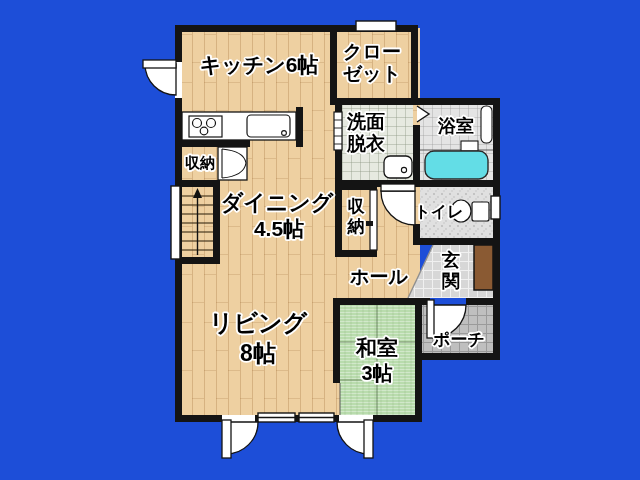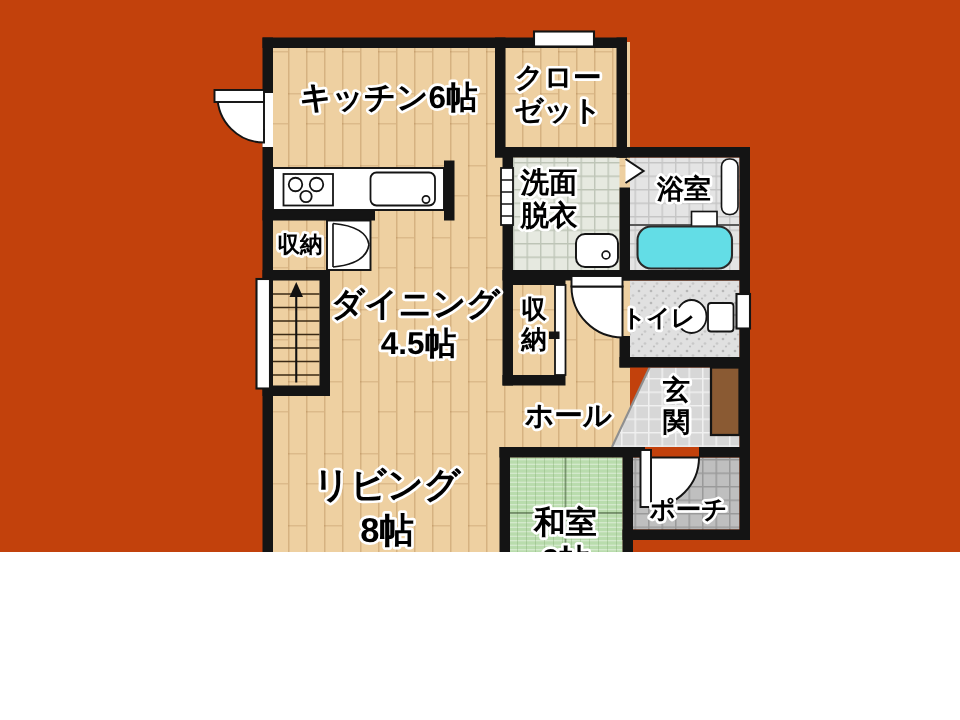--- a/index.html
+++ b/index.html
@@ -1,16 +1,16 @@
 <!DOCTYPE html>
 <html><head>
 <meta charset="utf-8">
 <style>
   html,body{margin:0;padding:0;background:#fff;}
-  .stage{position:relative;width:640px;height:368px;background:#c2410c;overflow:hidden;}
+  .stage{position:relative;width:640px;height:480px;background:#1d4ed8;overflow:hidden;}
   svg{position:absolute;left:0;top:0;}
   text.rm{
     font-family:"Liberation Sans","DejaVu Sans",sans-serif;
     font-weight:bold;
     fill:#000;
     stroke:#ffffff;
     stroke-width:3.6px;
     paint-order:stroke;
     stroke-linejoin:round;
     text-anchor:middle;

